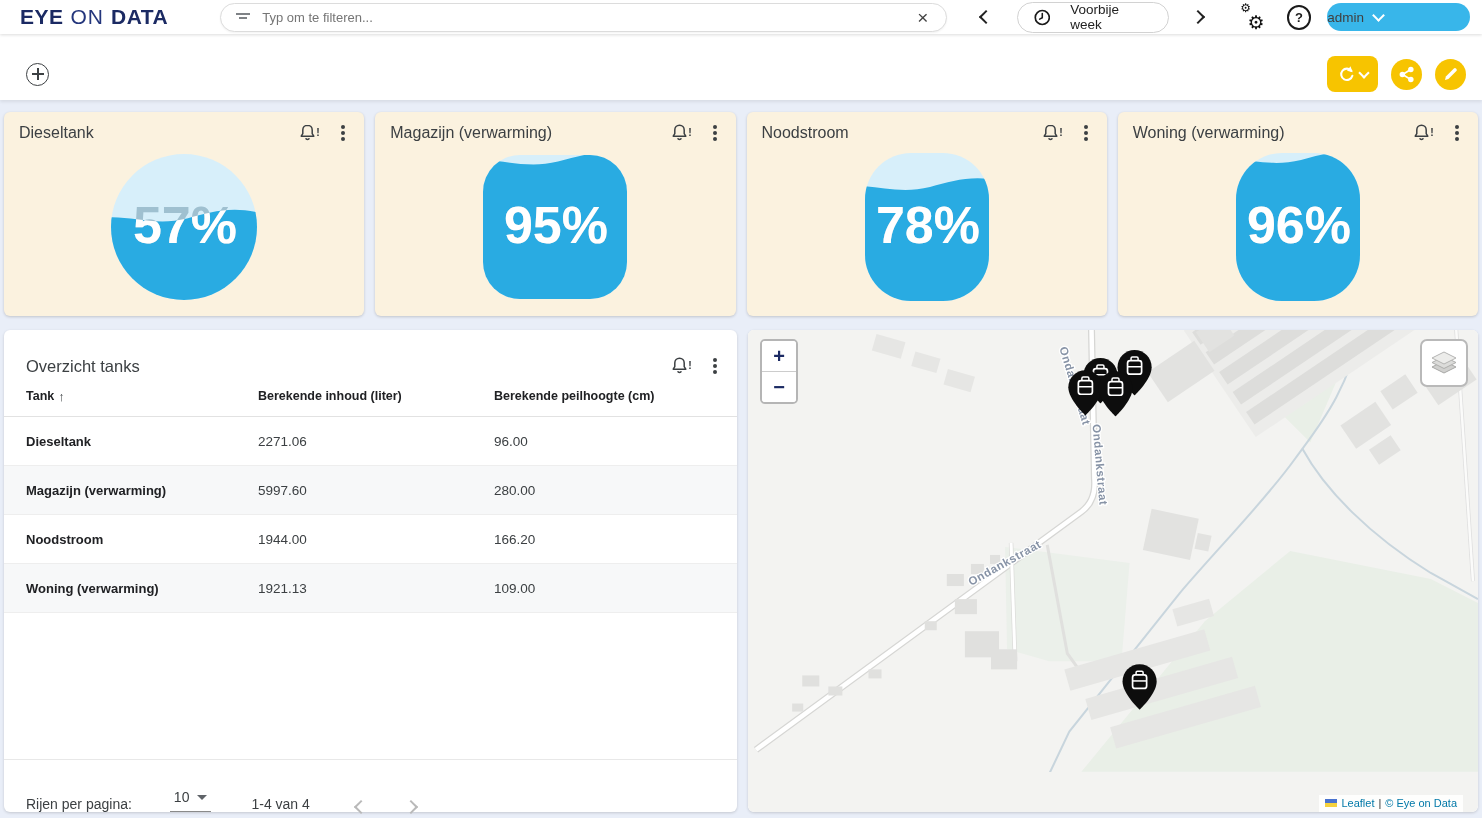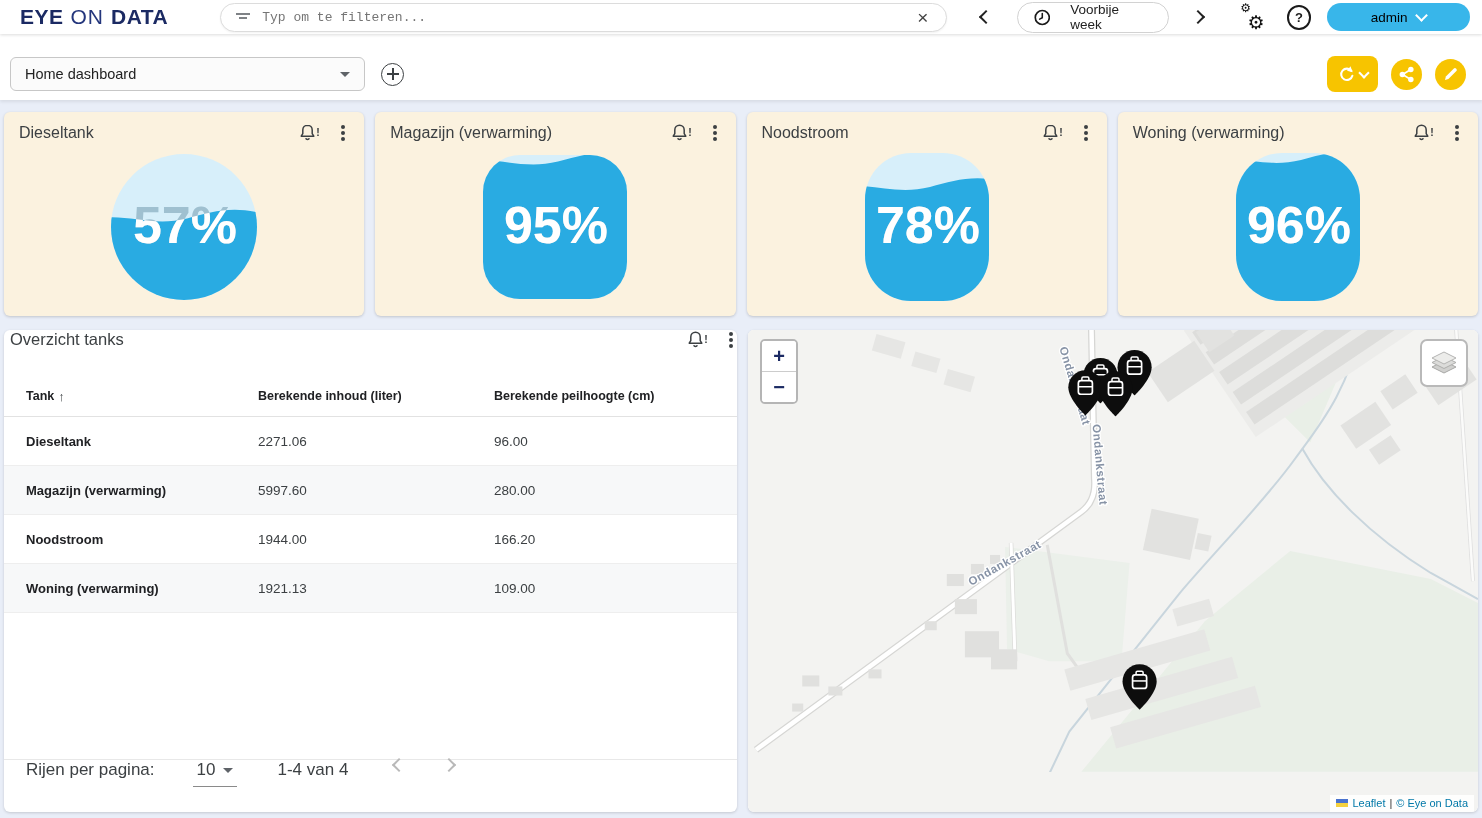--- a/index.html
+++ b/index.html
@@ -3,36 +3,36 @@
 <meta charset="utf-8">
 <style>
   html,body{margin:0;padding:0}
   body{width:1482px;height:818px;background:#e9eef8;font-family:"Liberation Sans",sans-serif;overflow:hidden;position:relative;color:#3c4043}
   
   .topbar{height:34px;background:#fff;display:flex;align-items:center;padding:0 12px;position:relative;z-index:6;box-shadow:0 1px 3px rgba(0,0,0,.14)}
   .logo{display:flex;align-items:baseline;gap:7px;font-size:21px;color:#1b2a63;margin-left:8px;white-space:nowrap}
   .logo .b{font-weight:800;letter-spacing:.5px}
   .logo .thin{font-weight:300;letter-spacing:1px;color:#24367c}
   .search-pill{margin-left:52px;width:712px;height:27px;border:1px solid #dcdcdc;border-radius:16px;display:flex;align-items:center;padding:0 14px;background:#fff;box-shadow:0 1px 2px rgba(0,0,0,.05)}
-  .search-pill input{border:none;outline:none;flex:1;font-size:13px;font-family:Liberation Mono, monospace;color:#333;background:transparent;margin-left:9px}
+  .search-pill input{border:none;outline:none;flex:1;font-size:13px;font-family:Liberation Sans, sans-serif;color:#333;background:transparent;margin-left:9px}
   .search-pill input::placeholder{color:#757575}
   .clear-x{width:18px;height:18px;display:flex;align-items:center;justify-content:center;color:#444;cursor:pointer}
   .clear-x::before{content:"\00D7";font-size:19px;line-height:1}
   .chev{width:8px;height:8px;display:inline-block}
   .chev-left{border-left:2px solid #222;border-bottom:2px solid #222;transform:rotate(45deg)}
   .chev-right{border-top:2px solid #222;border-right:2px solid #222;transform:rotate(45deg)}
   .nav-chev{margin:0 0 0 34px;cursor:pointer;display:flex;align-items:center}
   .time-pill{margin-left:26px;height:29px;border:1px solid #d2d2d2;border-radius:16px;display:flex;align-items:center;gap:20px;padding:0 16px;font-size:13.5px;color:#222;background:#fff;cursor:pointer}
   .nav-chev2{margin-left:24px;cursor:pointer;display:flex;align-items:center}
   .gear-wrap{margin-left:36px;position:relative;width:26px;height:26px;cursor:pointer}
   .gear-wrap::before{content:"\2699";position:absolute;right:0;bottom:-4px;font-size:19px;color:#111}
   .gear-wrap::after{content:"\2699";position:absolute;left:1px;top:-3px;font-size:12px;color:#111}
   .help-circle{margin-left:22px;width:21px;height:21px;border:2px solid #1a1a1a;border-radius:50%;display:flex;align-items:center;justify-content:center;cursor:pointer}
   .help-circle::before{content:"?";font-size:13px;font-weight:700;color:#1a1a1a}
-  .admin-pill{margin-left:16px;width:146px;height:28px;background:#38b6ea;border-radius:15px;display:flex;align-items:center;justify-content:center;gap:10px;color:#000000;font-size:13.5px;cursor:pointer}
+  .admin-pill{margin-left:16px;width:146px;height:28px;background:#38b6ea;border-radius:15px;display:flex;align-items:center;justify-content:flex-start;gap:10px;color:#404040;font-size:13.5px;cursor:pointer}
   .chev-down-w{width:7px;height:7px;border-right:2px solid #fff;border-bottom:2px solid #fff;transform:rotate(45deg);margin-top:-3px}
   
   .toolbar{height:66px;background:#fff;display:flex;align-items:center;padding:14px 10px 0 10px;box-sizing:border-box;position:relative;z-index:5;box-shadow:0 2px 3px rgba(0,0,0,.08)}
   .dash-select{width:355px;height:34px;border:1px solid #c7c7c7;border-radius:6px;background:#fbfbfb;display:flex;align-items:center;padding:0 14px;font-size:14.5px;color:#222;cursor:pointer;box-sizing:border-box}
   .dash-select .val{flex:1}
   .caret-down{width:0;height:0;border-left:5px solid transparent;border-right:5px solid transparent;border-top:5px solid #5f6368}
   .plus-circle{margin-left:16px;width:21px;height:21px;border:1.8px solid #3c4043;border-radius:50%;position:relative;cursor:pointer}
   .plus-circle::before,.plus-circle::after{content:"";position:absolute;background:#3c4043}
   .plus-circle::before{left:4.5px;right:4.5px;top:9.5px;height:2px}
   .plus-circle::after{top:4.5px;bottom:4.5px;left:9.5px;width:2px}
@@ -48,45 +48,45 @@
   .card-title{flex:1;font-size:16px;color:#3c4043}
   .head-icons{display:flex;align-items:center;gap:16px}
   .kebab{width:4px;height:4px;border-radius:50%;background:#3c4043;box-shadow:0 -6px 0 #3c4043,0 6px 0 #3c4043;margin:0 4px;cursor:pointer}
   .gauge-wrap{display:flex;justify-content:center;margin-top:9px}
   .gauge-num{font-size:52px;font-weight:700;text-anchor:middle;font-family:"Liberation Sans",sans-serif}
   
   .panels{display:flex;gap:11px;padding:14px 4px 0 4px}
   .panel{background:#fff;border-radius:6px;box-shadow:0 1px 3px rgba(0,0,0,.16);height:482px;box-sizing:border-box}
   .panel-left{width:733px;display:flex;flex-direction:column}
   .panel-right{flex:1;display:flex;flex-direction:column;overflow:hidden}
-  .panel-head{height:46px;display:flex;align-items:flex-start;padding:0 0;flex:none}
+  .panel-head{height:46px;display:flex;align-items:flex-end;padding:0 16px;flex:none}
   .panel-title{font-size:16.5px;color:#3c4043;margin-left:7px}
   .panel-head .spacer{flex:1}
   
   .t-head{display:grid;grid-template-columns:232px 236px auto;padding-left:22px;height:40px;align-items:center;border-bottom:1px solid #e2e2e2;flex:none}
   .t-head .th{font-size:12.5px;font-weight:700;color:#202124;display:flex;align-items:flex-start;gap:4px}
   .sort-arrow{font-size:13px;color:#3c4043;cursor:pointer}
   .t-row{display:grid;grid-template-columns:232px 236px auto;padding-left:22px;height:48px;align-items:center;border-bottom:1px solid #eeeeee;flex:none}
   .t-row.alt{background:#f7f8f9}
   .t-row .c1{font-size:13px;font-weight:700;color:#202124}
   .t-row .cn{font-size:13.5px;color:#3c4043}
   .t-fill{flex:1}
-  .t-foot{height:52px;border-top:1px solid #e8e8e8;display:flex;align-items:flex-start;padding:0 22px;flex:none;font-size:17px;color:#3c4043}
+  .t-foot{height:52px;border-top:1px solid #e8e8e8;display:flex;align-items:flex-end;padding:0 22px;flex:none;font-size:14px;color:#3c4043}
   .rpp-select{margin-left:38px;display:flex;align-items:center;gap:8px;border-bottom:1.5px solid #8a8a8a;padding:0 4px 6px 4px;cursor:pointer}
   .range{margin-left:40px}
   .pg-chev{margin-left:46px;cursor:default;display:flex;align-items:center}
   .pg-chev .chev{border-color:#b9b9b9}
   
   .map-body{flex:1;position:relative;background:#f3f3f1;overflow:hidden;border-radius:0 0 6px 6px}
   .map-svg{position:absolute;inset:0}
   .zoom-ctl{position:absolute;left:12px;top:9px;width:34px;background:#fff;border:2px solid #b5b5b5;border-radius:5px;overflow:hidden;z-index:3}
   .zoom-btn{height:30px;display:flex;align-items:center;justify-content:center;font-size:20px;font-weight:700;color:#1b2a63;cursor:pointer;background:#fff}
   .zoom-btn + .zoom-btn{border-top:1px solid #ccc}
   .layers-ctl{position:absolute;right:10px;top:9px;width:44px;height:44px;background:#fff;border:2px solid #b9b9b9;border-radius:7px;display:flex;align-items:center;justify-content:center;z-index:3;cursor:pointer}
-  .attribution{position:absolute;right:4px;bottom:0;background:rgba(255,255,255,.85);padding:2px 6px 3px 6px;font-size:11px;color:#333;display:flex;align-items:center;gap:4px;z-index:3}
+  .attribution{position:absolute;right:15px;bottom:0;background:rgba(255,255,255,.85);padding:2px 6px 3px 6px;font-size:11px;color:#333;display:flex;align-items:center;gap:4px;z-index:3}
   .attribution a{color:#0078A8;text-decoration:none;cursor:pointer}
   .ua-flag{width:12px;height:8px;display:inline-block;background:linear-gradient(#4a73cf 50%,#f5d13e 50%)}
   .icon-btn{cursor:pointer;display:flex;align-items:center}
 </style>
 </head>
 <body>
 
 <div class="topbar">
   <div class="logo">
     <span class="b">EYE</span>
@@ -116,24 +116,20 @@
     </span>
   <span class="gear-wrap"></span>
   <span class="help-circle"></span>
   <div class="admin-pill">
     <span>admin</span>
     <span class="chev-down-w"></span>
   </div>
 </div>
 
 <div class="toolbar">
-  <div class="dash-select">
-    <span class="val">Home dashboard</span>
-    <span class="caret-down"></span>
-  </div>
   <span class="plus-circle"></span>
   <div class="tb-actions">
     <button class="btn-yellow btn-refresh">
       <svg width="19" height="19" viewBox="0 0 20 20">
         <path d="M15.2 6.2 A6 6 0 1 0 16.2 11.4" fill="none" stroke="#fff" stroke-width="2.2" stroke-linecap="round"></path>
         <polygon points="14.2,1.2 16.4,7.6 10.6,6.1" fill="#fff"></polygon>
       </svg>
       <span class="chev-down-w2"></span>
     </button>
     <button class="btn-yellow btn-round">

